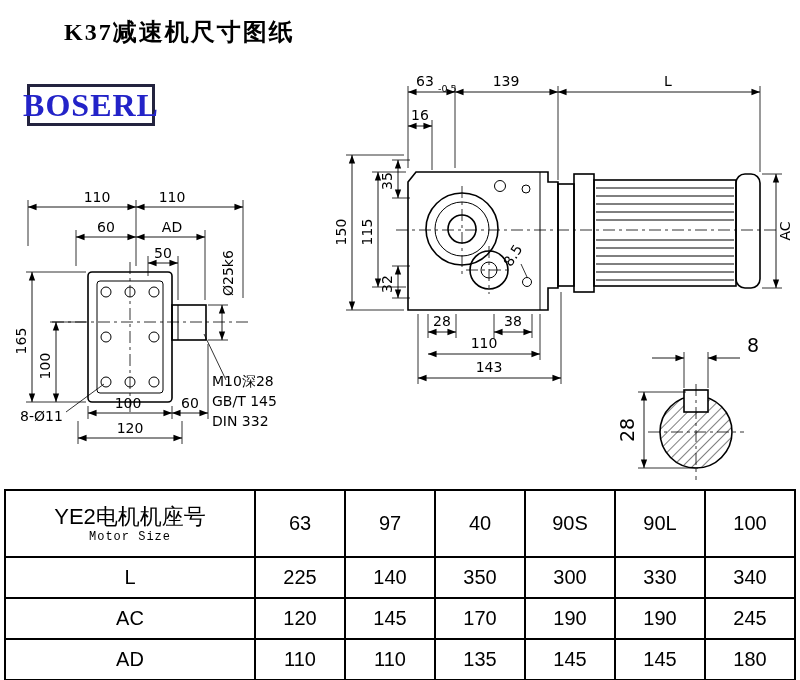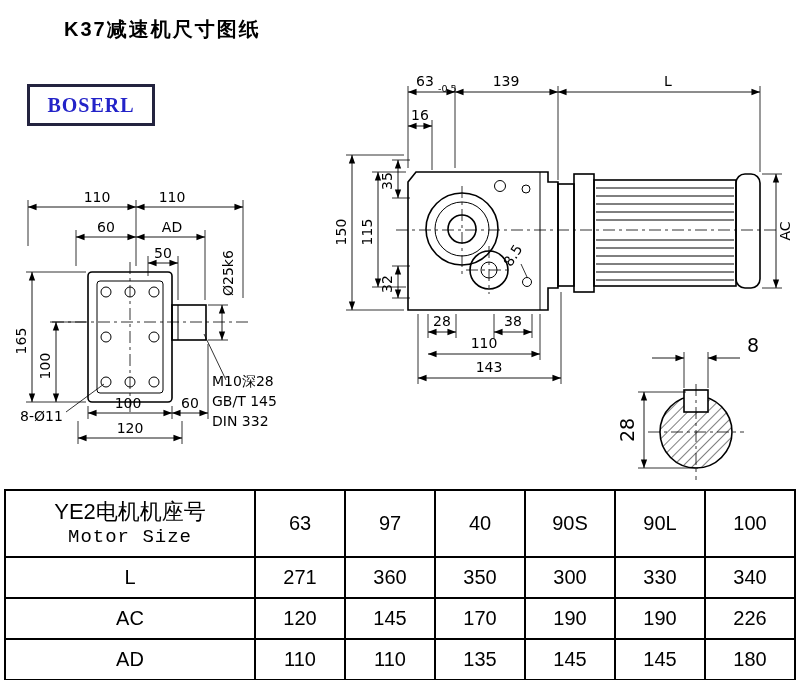--- a/index.html
+++ b/index.html
@@ -2,31 +2,31 @@
 <html><head>
 <meta charset="utf-8">
 <style>
   html,body { margin:0; padding:0; }
   body {
     width:800px; height:680px; position:relative; overflow:hidden;
     background:#ffffff; font-family:"Liberation Sans", sans-serif; color:#000;
   }
   .page-title {
     position:absolute; left:64px; top:16px;
-    font-family:Liberation Sans, sans-serif; font-weight:bold;
-    font-size:20px; letter-spacing:2px; white-space:nowrap;
+    font-family:Liberation Serif, serif; font-weight:bold;
+    font-size:24px; letter-spacing:2px; white-space:nowrap;
   }
   .brand-box {
     position:absolute; left:27px; top:84px; width:122px; height:36px;
     border:3px solid #23233f; background:#fff;
     display:flex; align-items:center; justify-content:center;
   }
   .brand-box span {
     font-family:"Liberation Serif", serif; font-weight:bold;
-    font-size:20px; color:#2323c8; letter-spacing:1px;
+    font-size:32px; color:#2323c8; letter-spacing:1px;
   }
   svg.drawing { position:absolute; left:0; top:0; }
   .obj  { fill:none; stroke:#000; stroke-width:1.6; }
   .obj2 { fill:none; stroke:#000; stroke-width:1; }
   .dim  { stroke:#000; stroke-width:0.9; fill:none; }
   .ext  { stroke:#000; stroke-width:0.8; fill:none; }
   .cl   { stroke:#000; stroke-width:0.8; fill:none; stroke-dasharray:12 4 3 4; }
   svg text { font-family:"DejaVu Sans", sans-serif; font-size:14px; fill:#000; }
   .dt   { text-anchor:middle; }
   .big  { font-size:19px; }
@@ -38,21 +38,21 @@
     border-collapse:collapse; table-layout:fixed;
   }
   .dim-table td {
     border:2px solid #000; text-align:center; vertical-align:middle;
     font-size:20px; padding:0; background:#fff;
   }
   .dim-table col.c0 { width:250px; }
   .dim-table tr.hdr td { height:65px; }
   .dim-table tr.row td { height:39px; }
   .hd-cn { font-size:22px; line-height:1.25; }
-  .hd-en { font-family:"Liberation Mono", monospace; font-size:19px; letter-spacing:1px; line-height:1.2; }
+  .hd-en { font-family:"Liberation Mono", monospace; font-size:12px; letter-spacing:1px; line-height:1.2; }
 </style>
 </head>
 <body>
 
 <div class="page-title">K37减速机尺寸图纸</div>
 
 <div class="brand-box">
   <span>BOSERL</span>
 </div>
 
@@ -281,35 +281,35 @@
       </td>
       <td>63</td>
       <td>97</td>
       <td>40</td>
       <td>90S</td>
       <td>90L</td>
       <td>100</td>
     </tr>
     <tr class="row">
       <td>L</td>
-      <td>271</td>
-      <td>360</td>
+      <td>225</td>
+      <td>140</td>
       <td>350</td>
       <td>300</td>
       <td>330</td>
       <td>340</td>
     </tr>
     <tr class="row">
       <td>AC</td>
       <td>120</td>
       <td>145</td>
       <td>170</td>
       <td>190</td>
       <td>190</td>
-      <td>226</td>
+      <td>245</td>
     </tr>
     <tr class="row">
       <td>AD</td>
       <td>110</td>
       <td>110</td>
       <td>135</td>
       <td>145</td>
       <td>145</td>
       <td>180</td>
     </tr>

